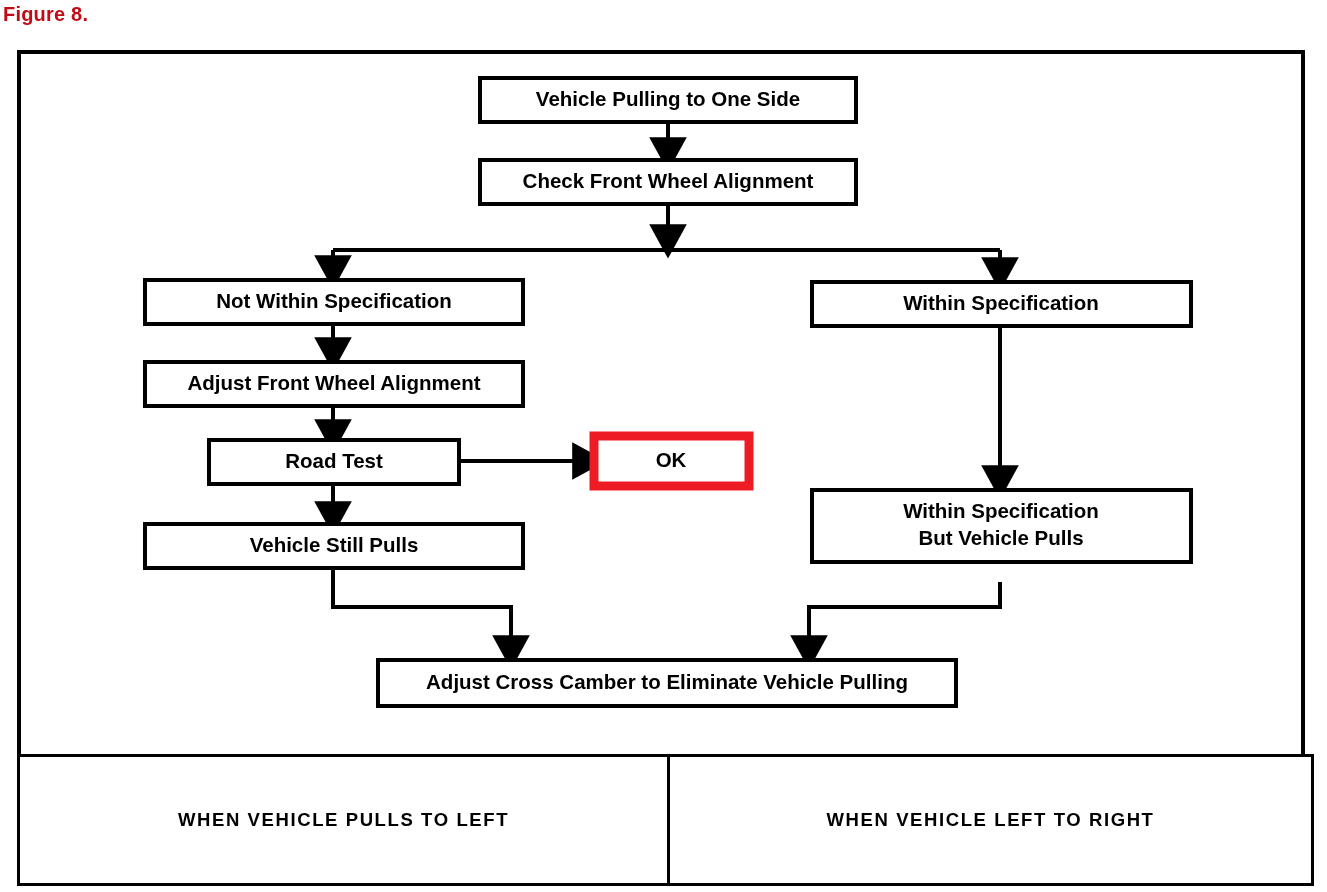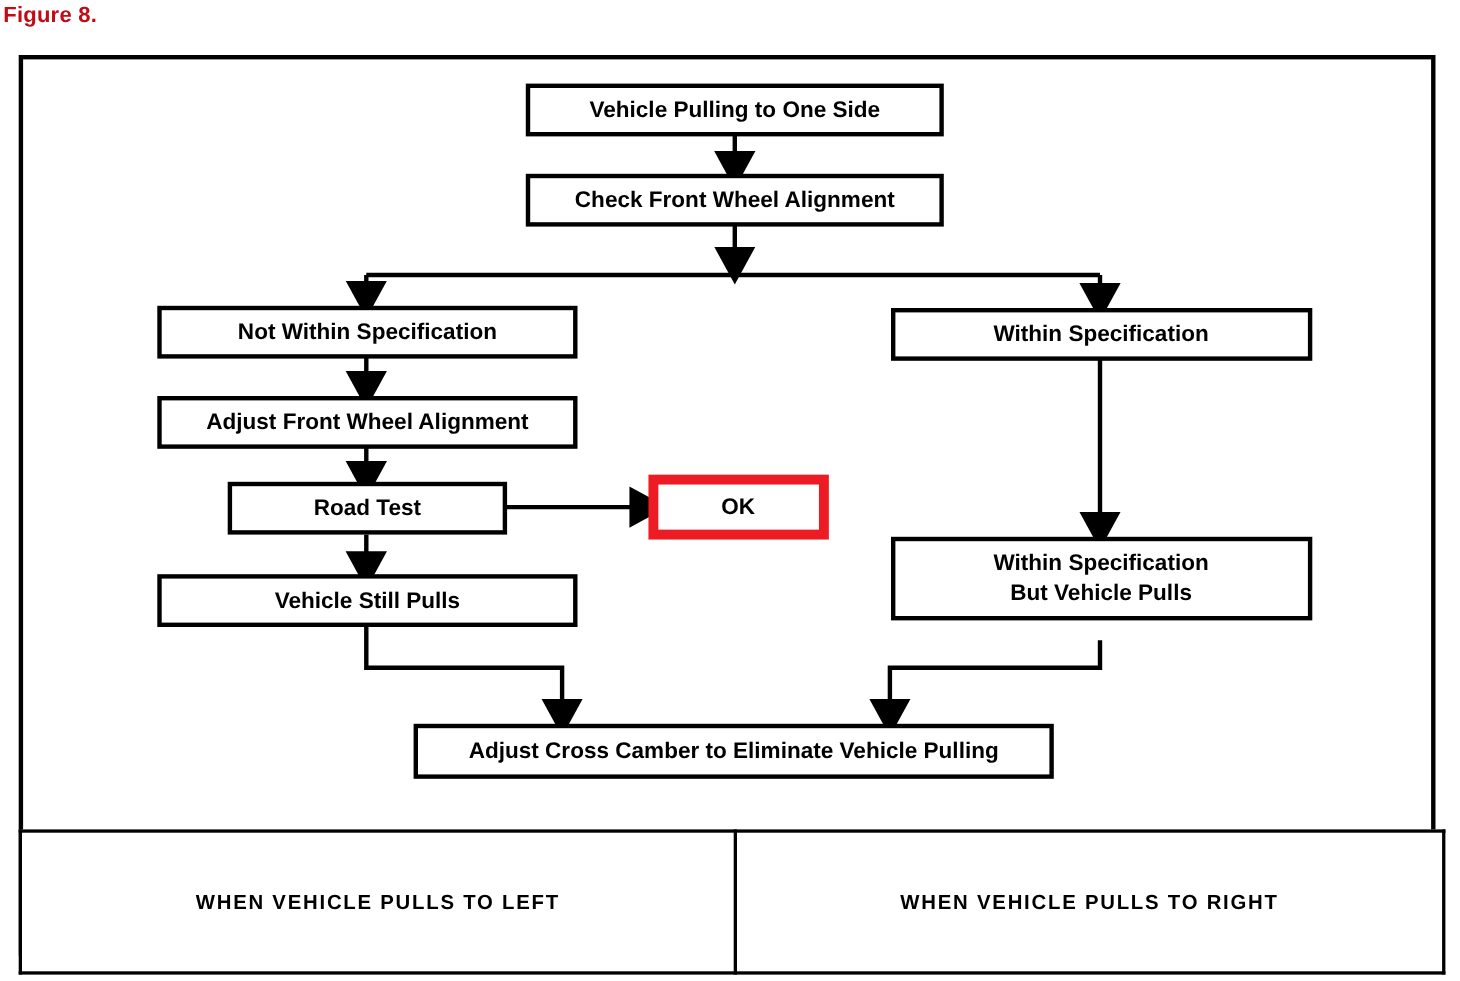--- a/index.html
+++ b/index.html
@@ -185,19 +185,19 @@
       </g>
 
     </svg>
   </div>
 
   <div id="table-wrap">
     <table class="camber-table">
       <tbody>
         <tr>
           <td class="hdr col-left">WHEN VEHICLE PULLS TO LEFT</td>
-          <td class="hdr col-right">WHEN VEHICLE PULLS TO RIGHT</td>
+          <td class="hdr col-right">WHEN VEHICLE LEFT TO RIGHT</td>
         </tr>
       </tbody>
     </table>
   </div>
 
 </div>
 
 </body></html>

